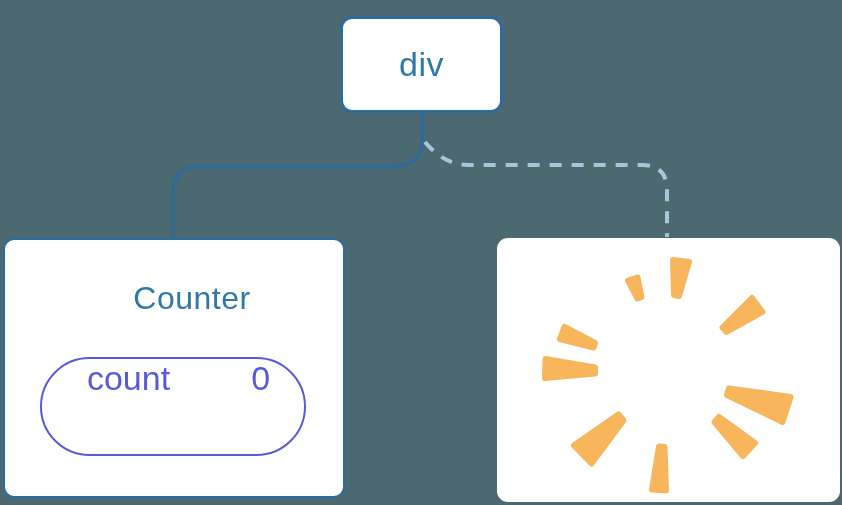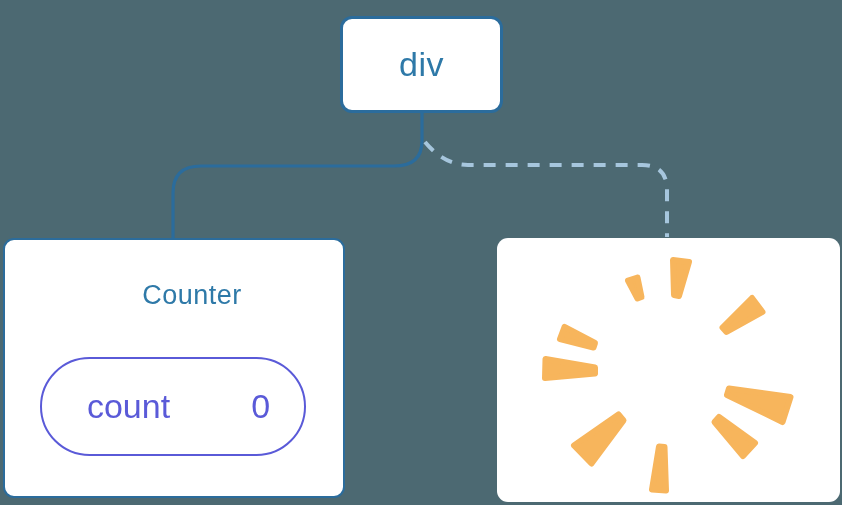--- a/index.html
+++ b/index.html
@@ -49,33 +49,33 @@
   }
   .card.removed {
     left: 497px;
     width: 343px;
     height: 264px;
   }
   .counter-title {
     margin-top: 40px;
     text-align: center;
     color: var(--node-text, #2E79A8);
-    font-size: 27px;
+    font-size: 32px;
     font-weight: 500;
     letter-spacing: 0.5px;
     padding-left: 36px;
   }
   .pill {
     position: absolute;
     left: 35px; top: 117px;
     width: 262px; height: 95px;
     border: 2.5px solid var(--state-purple, #5A5AD8);
     border-radius: 50px;
     display: flex;
-    align-items: center;
+    align-items: flex-start;
     overflow: hidden;
   }
   .pill-key {
     width: 173px;
     display: flex; align-items: center; justify-content: center;
     color: var(--state-purple, #5A5AD8);
     font-size: 34px;
   }
   .pill-divider {
     width: 2.5px;

